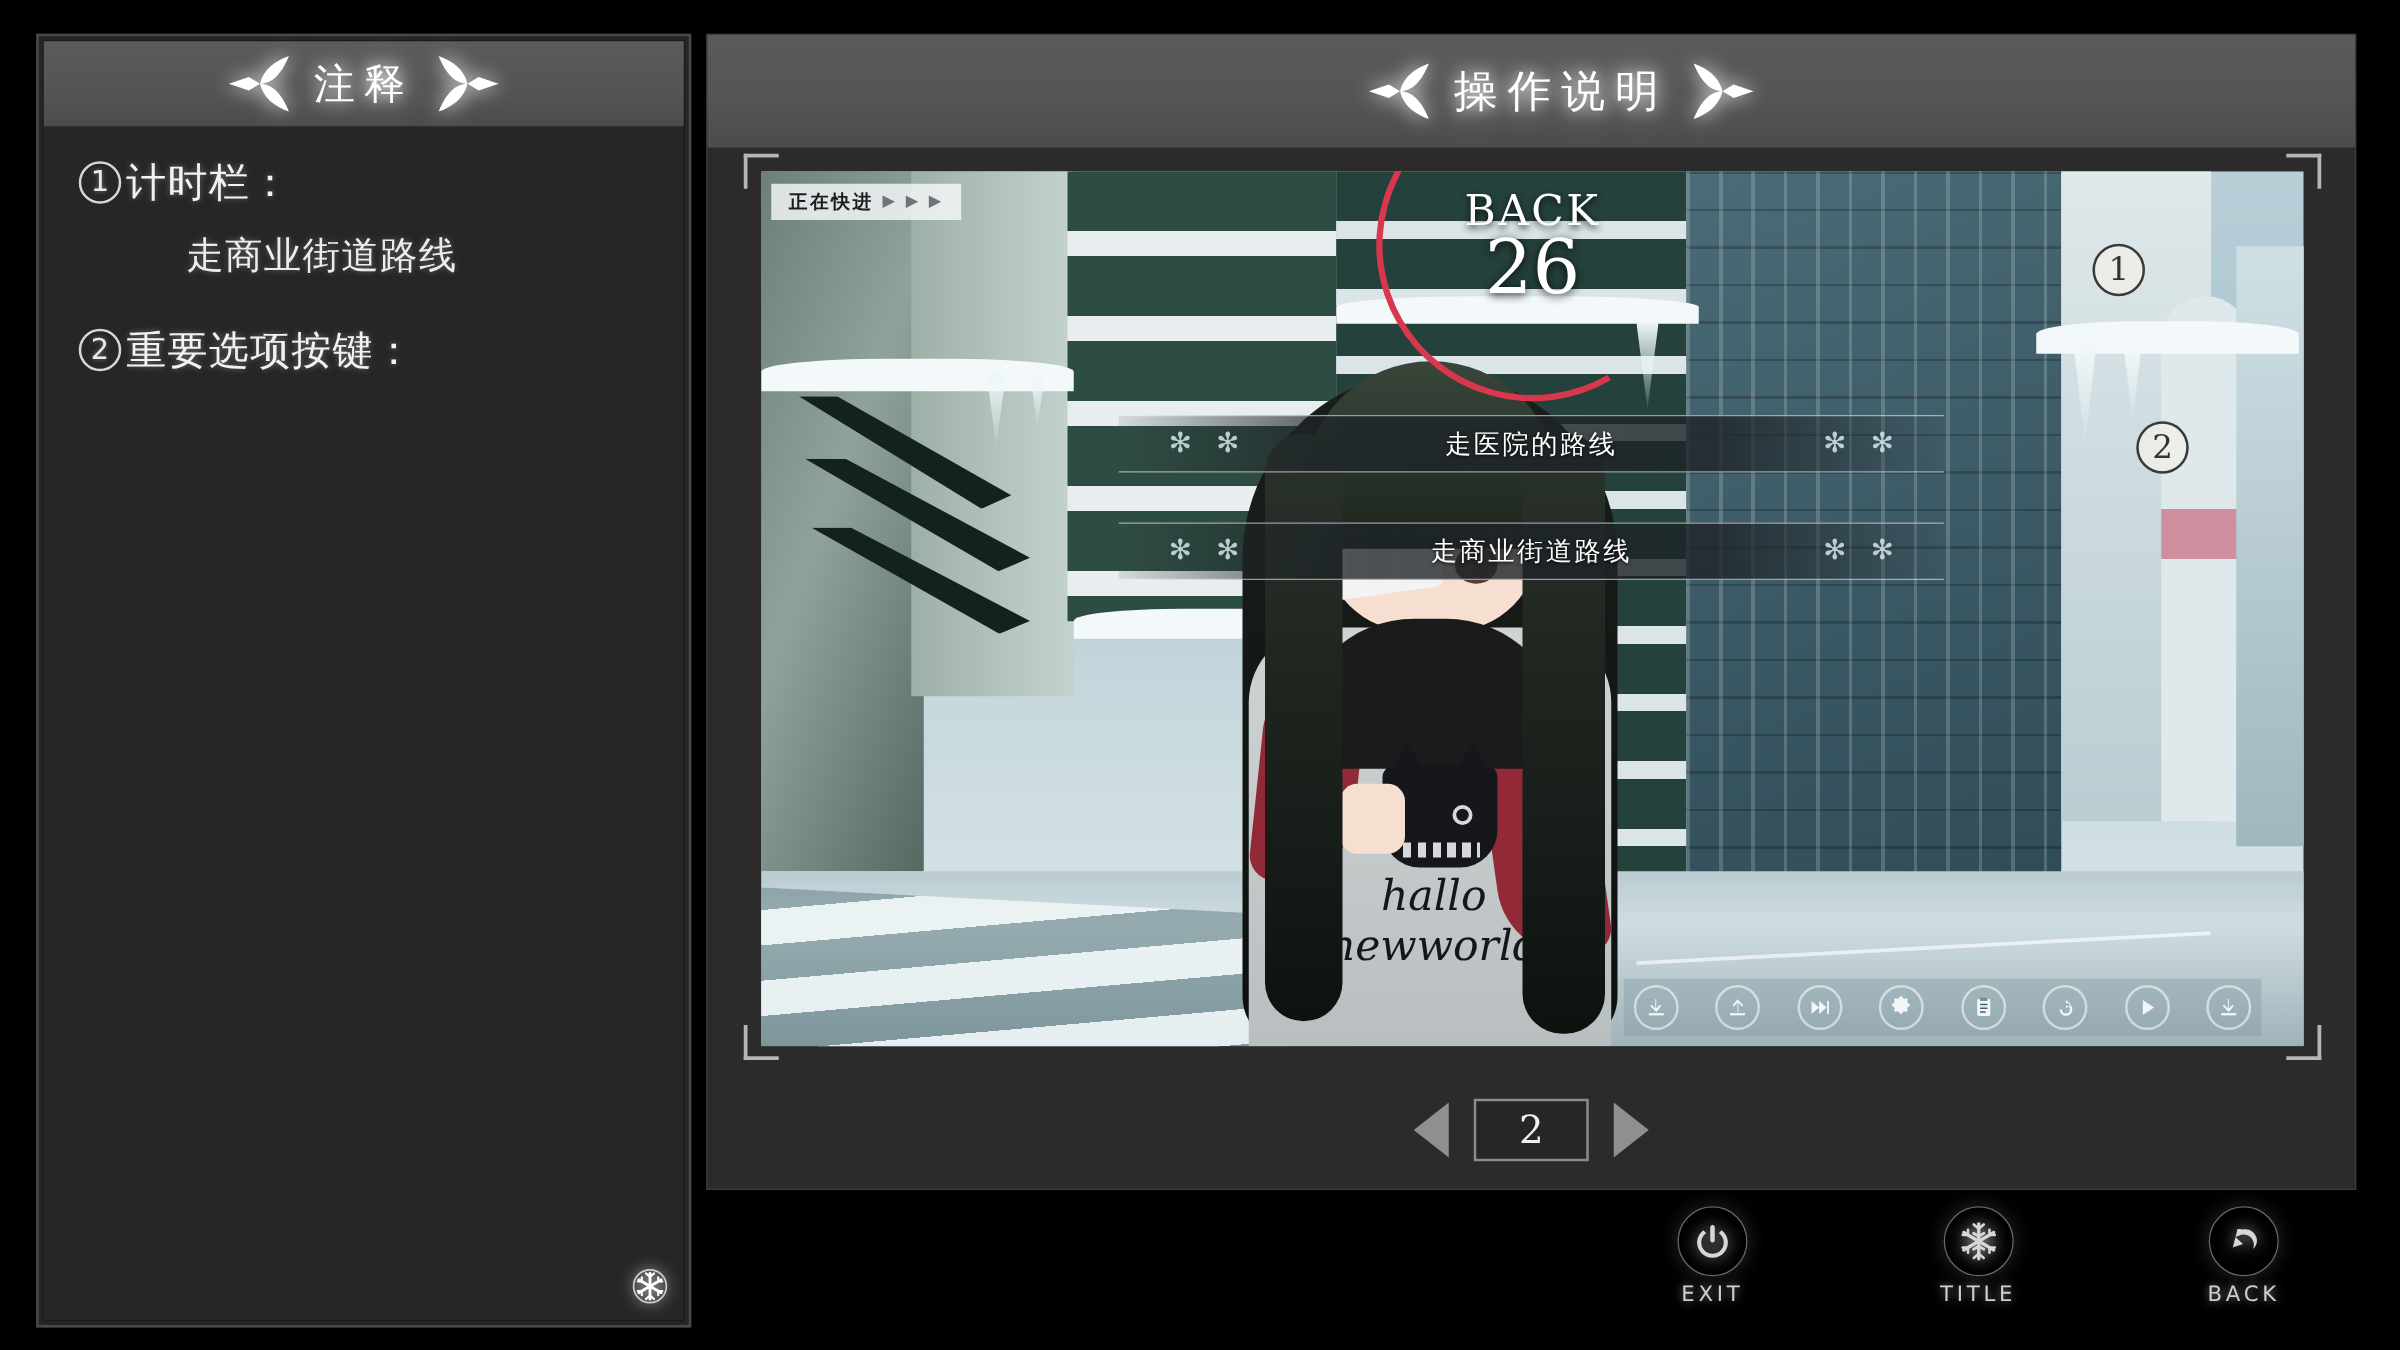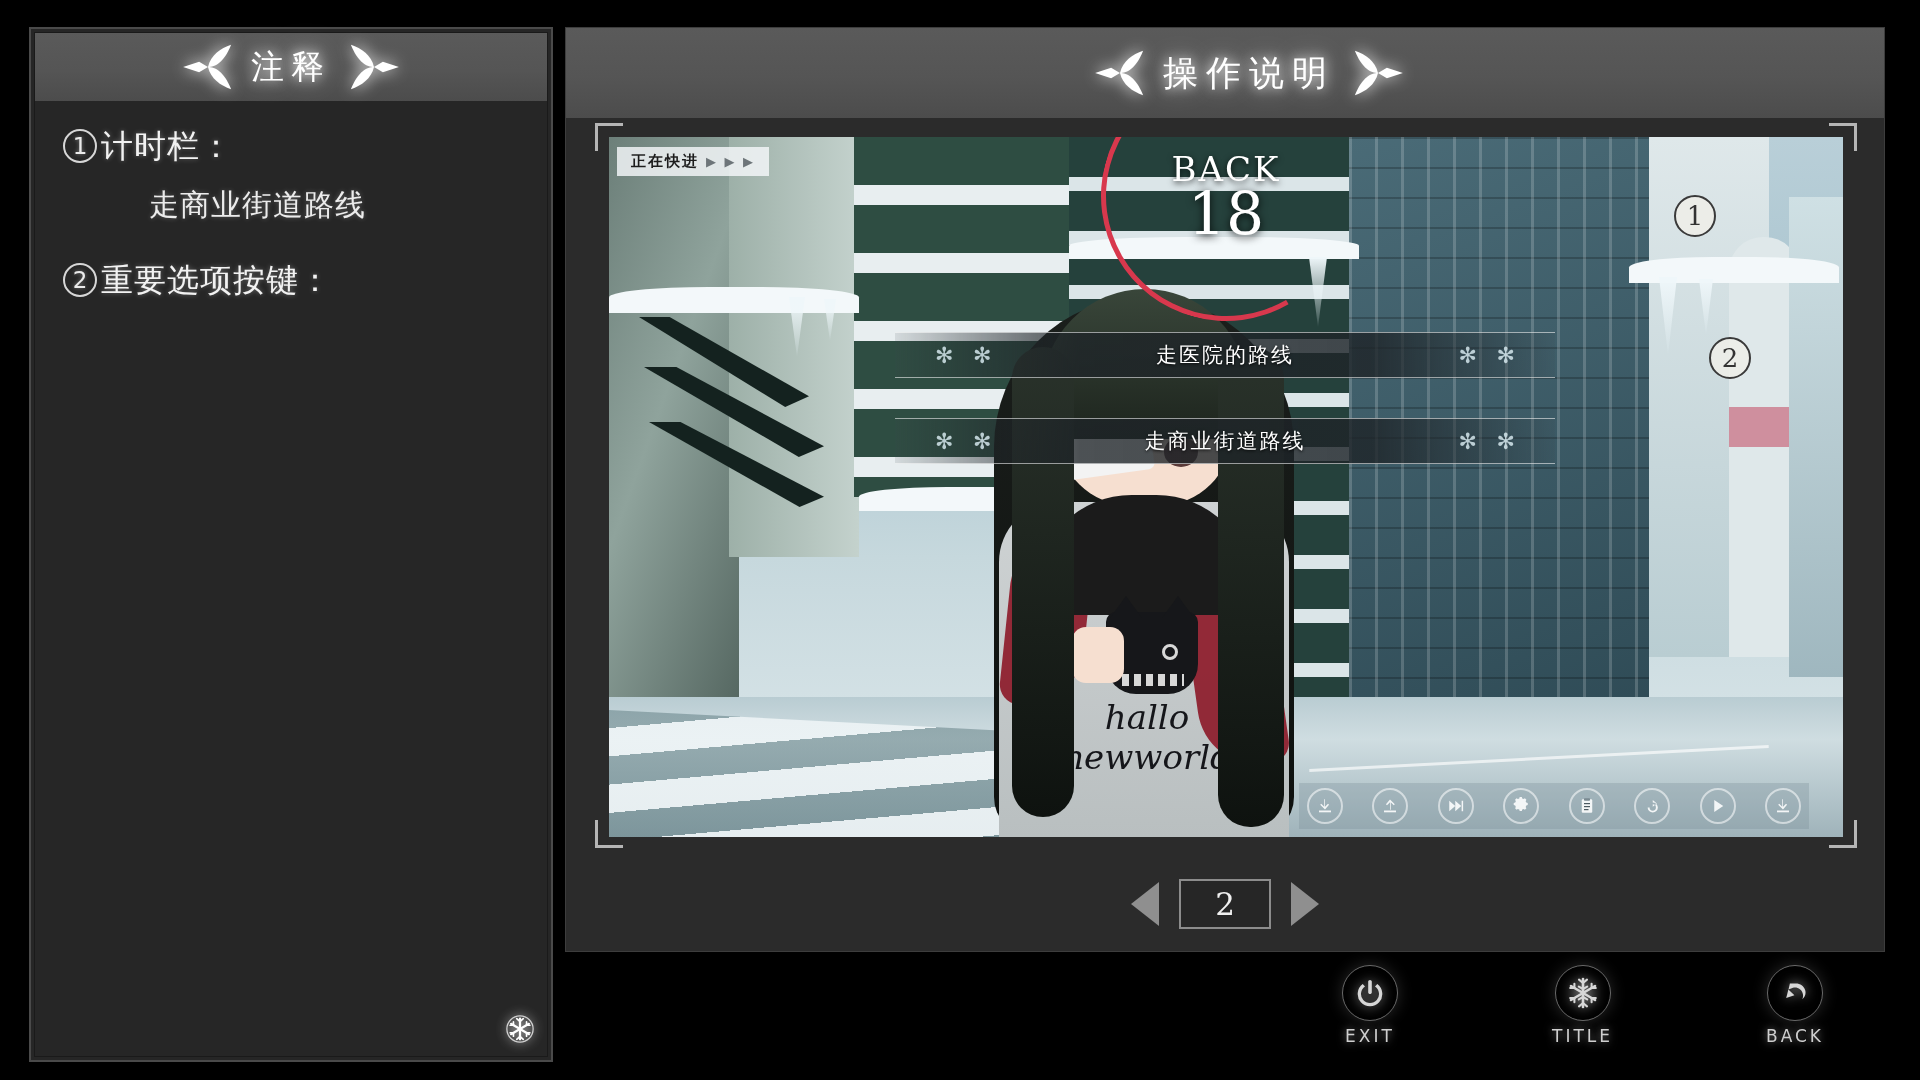--- a/index.html
+++ b/index.html
@@ -414,21 +414,21 @@
             </div>
 
             <div class="ff-badge">
               <span>正在快进</span>
               <span class="tri">▶ ▶ ▶</span>
             </div>
 
             <div class="timer">
               <div class="timer-ring2"></div>
               <div class="timer-label">BACK</div>
-              <div class="timer-value">18</div>
+              <div class="timer-value">26</div>
             </div>
 
             <div class="choices">
               <div class="choice">
                 <span class="flake-l">✻</span>
                 <span class="flake-l b">✻</span>
                 <span class="lbl">走医院的路线</span>
                 <span class="flake-r b">✻</span>
                 <span class="flake-r">✻</span>
               </div>

